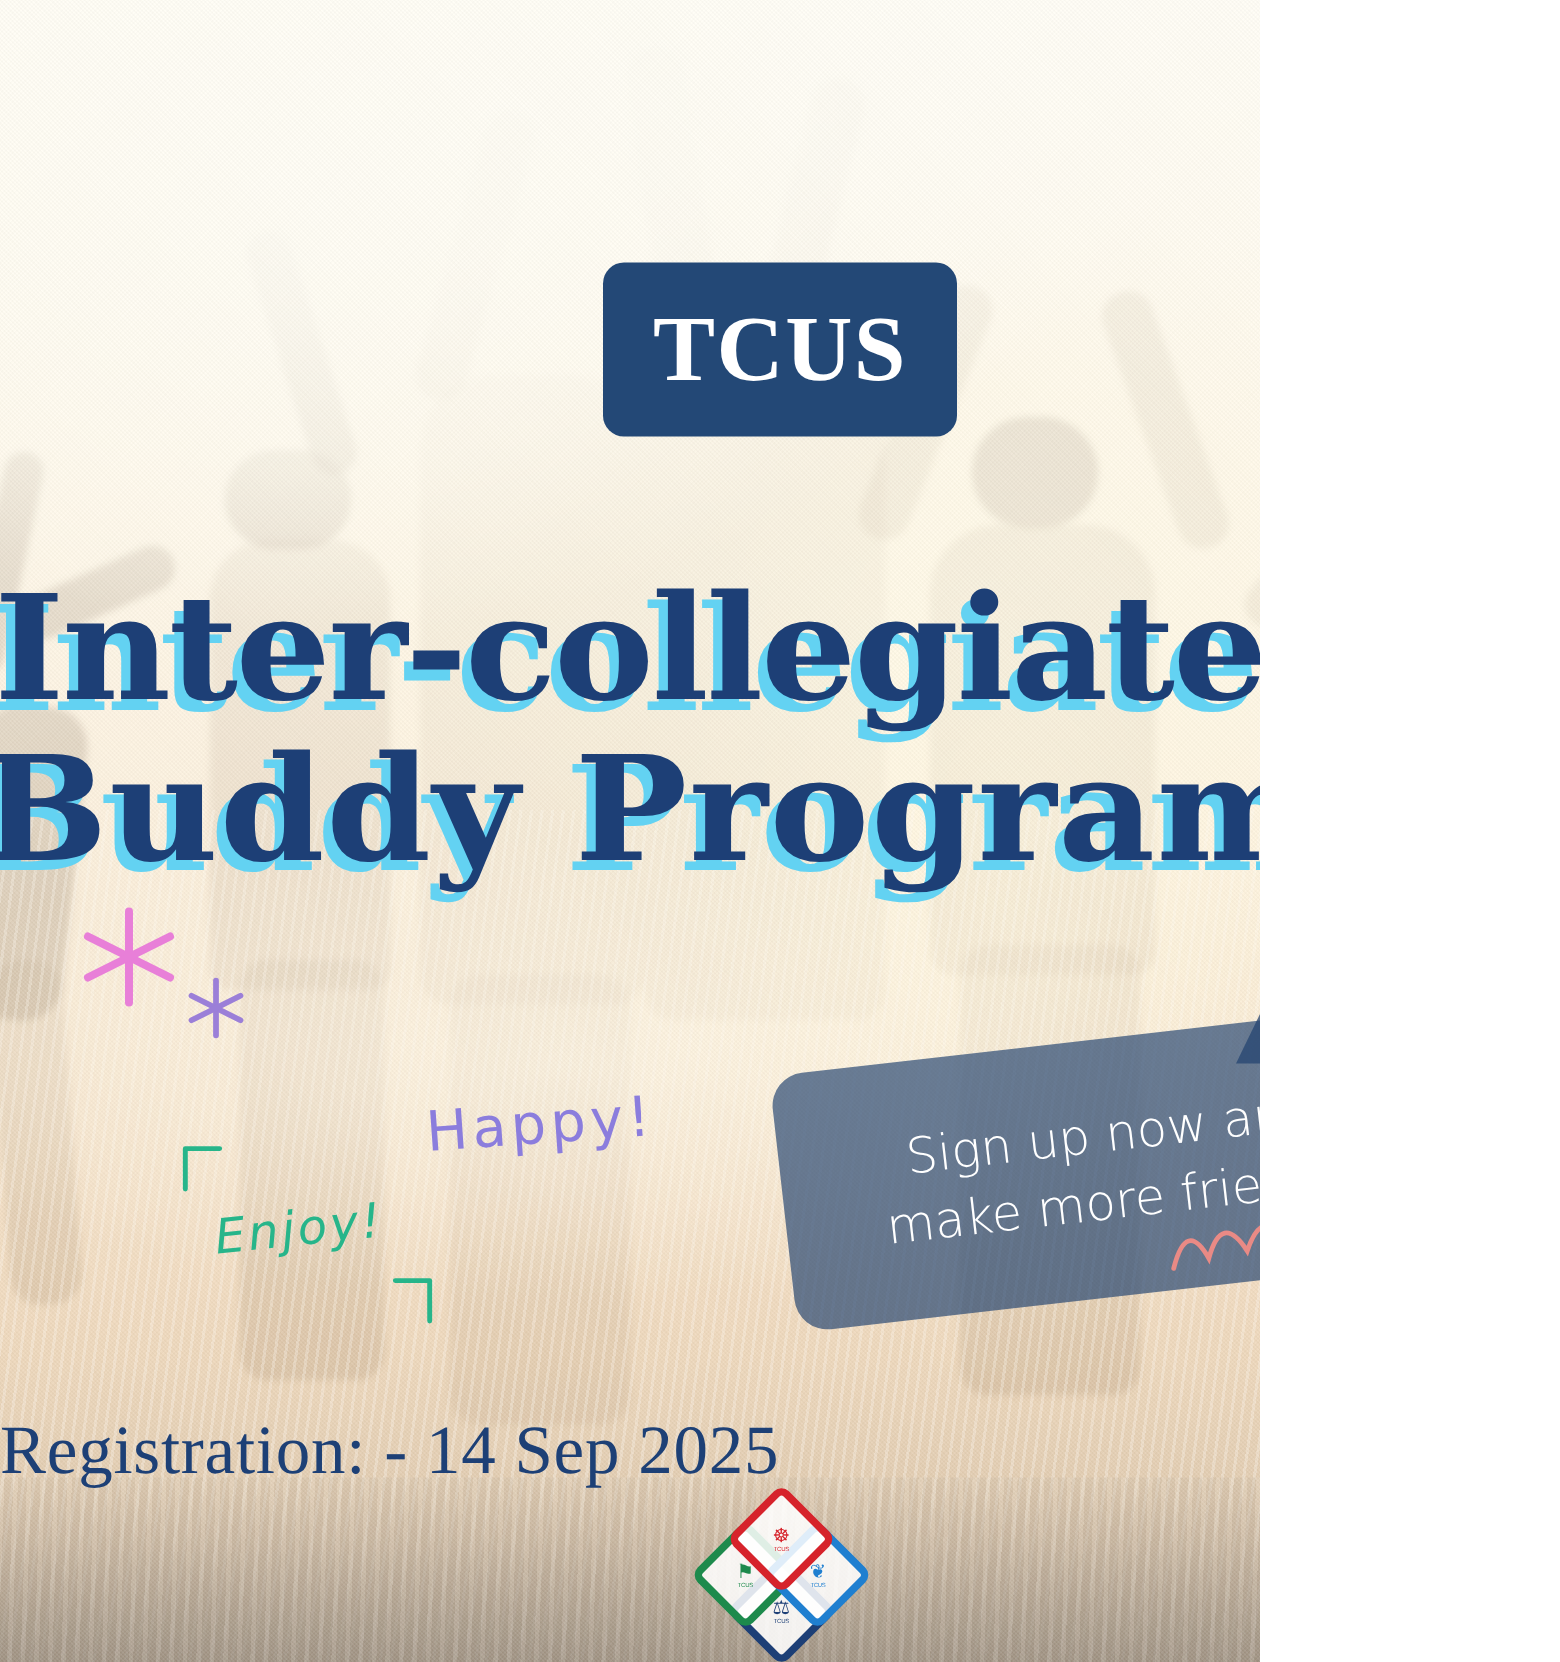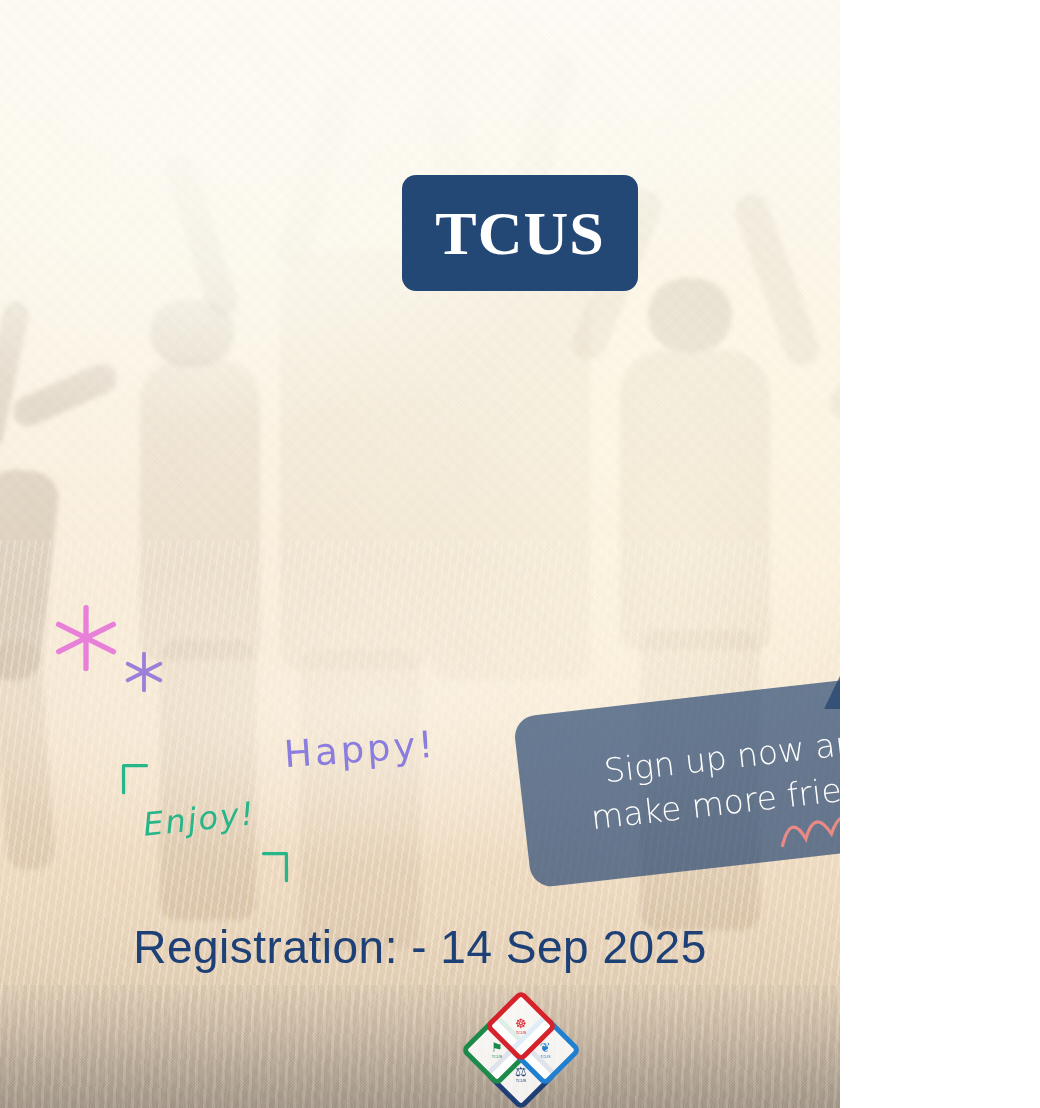--- a/index.html
+++ b/index.html
@@ -249,23 +249,23 @@
     top: 796px;
     width: 140px;
     height: 48px;
     transform: rotate(-6.5deg);
   }
 
   
   #registration {
     position: absolute;
     left: 0; right: 0;
-    top: 920px;
-    text-align: center;
-    font-family: Liberation Sans, sans-serif;
+    top: 940px;
+    text-align: left;
+    font-family: Liberation Serif, serif;
     font-size: 46px;
     font-weight: 400;
     color: #1d4076;
     letter-spacing: 0.5px;
   }
 
   
   #logo-cluster {
     position: absolute;
     left: 471px;
@@ -350,20 +350,24 @@
     <div class="bg-splash"></div>
     <div class="bg-sand"></div>
     <div class="bg-wash"></div>
     <div class="bg-grain"></div>
   </div>
 
   <div id="tcus-badge" style="background: rgb(35, 72, 118);">
     <span class="label">TCUS</span>
   </div>
 
+  <div id="title-block">
+    <div class="tline line1" style="color: rgb(29, 63, 118); text-shadow: rgb(99, 210, 242) -6px 7px 0px;">Inter-collegiate</div>
+    <div class="tline line2" style="color: rgb(29, 63, 118); text-shadow: rgb(99, 210, 242) -6px 7px 0px;">Buddy Program</div>
+  </div>
 
   <svg class="starfish" style="left:862px; top:305px;" width="82" height="86" viewBox="0 0 100 100">
     <path d="M50 4 L62 38 L98 38 L69 60 L80 95 L50 73 L20 95 L31 60 L2 38 L38 38 Z" fill="#f58634" transform="rotate(-18 50 50)"></path>
     <circle cx="42" cy="44" r="2.6" fill="#fbe3cc"></circle>
     <circle cx="58" cy="52" r="2.6" fill="#fbe3cc"></circle>
     <circle cx="48" cy="62" r="2.2" fill="#fbe3cc"></circle>
   </svg>
 
   <svg class="starfish" style="left:930px; top:382px;" width="46" height="48" viewBox="0 0 100 100">
     <path d="M50 4 L62 38 L98 38 L69 60 L80 95 L50 73 L20 95 L31 60 L2 38 L38 38 Z" fill="#f58634" transform="rotate(8 50 50)"></path>

